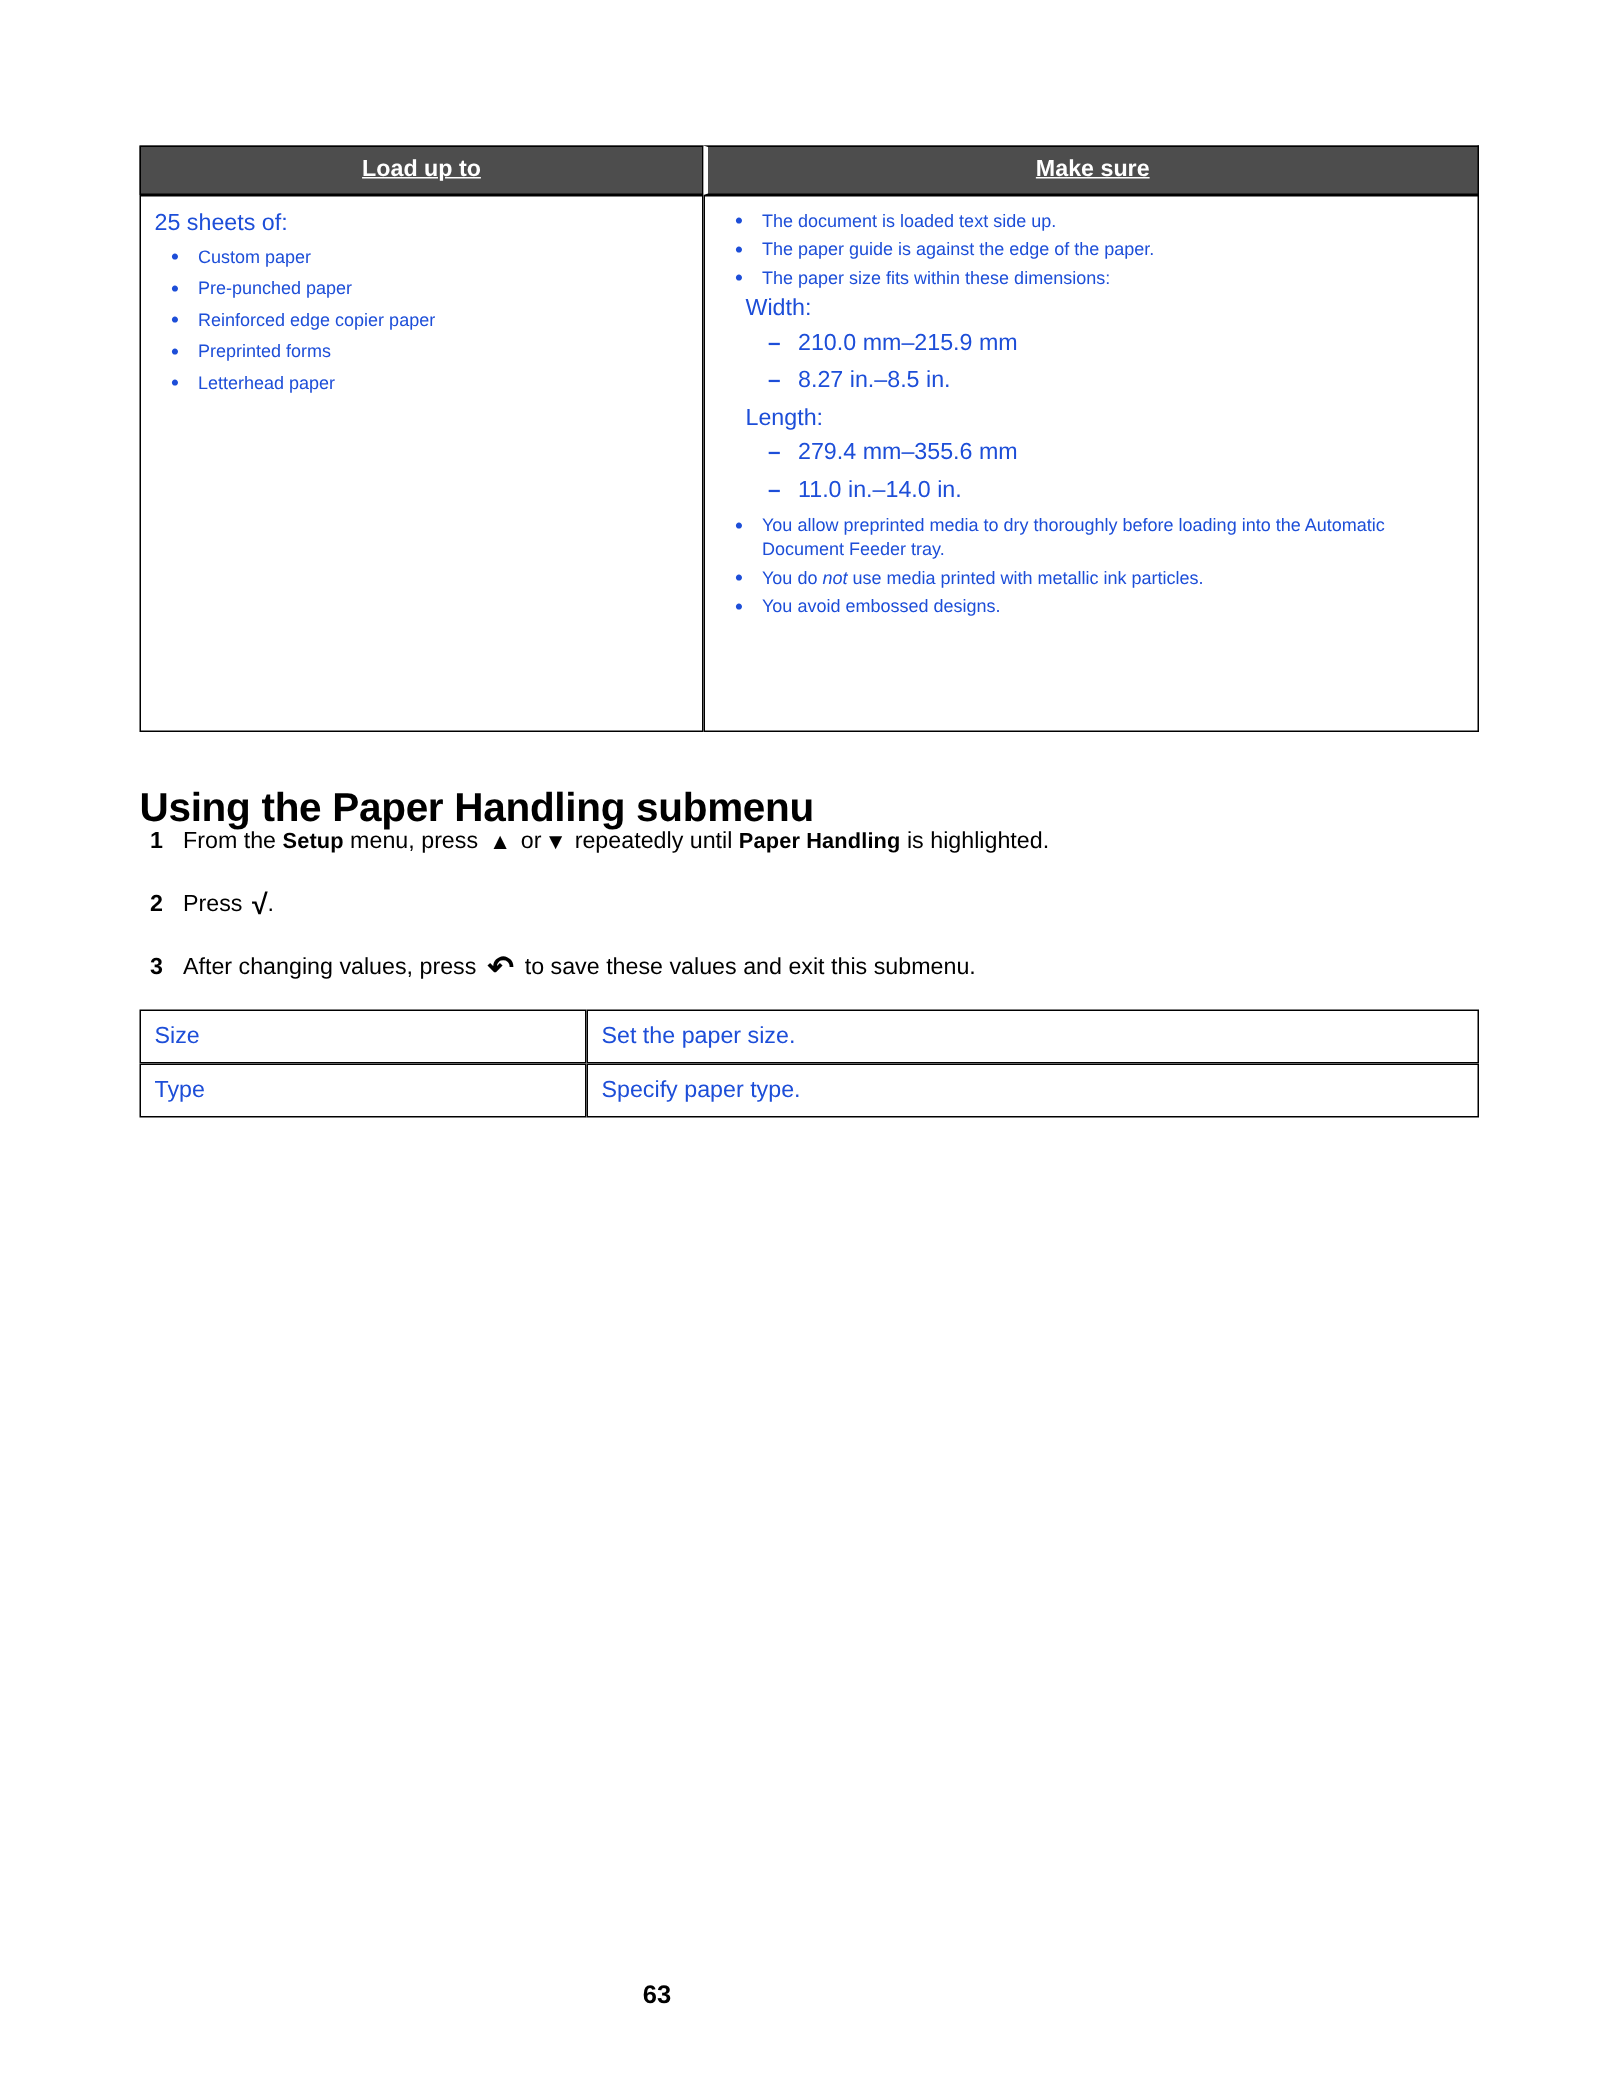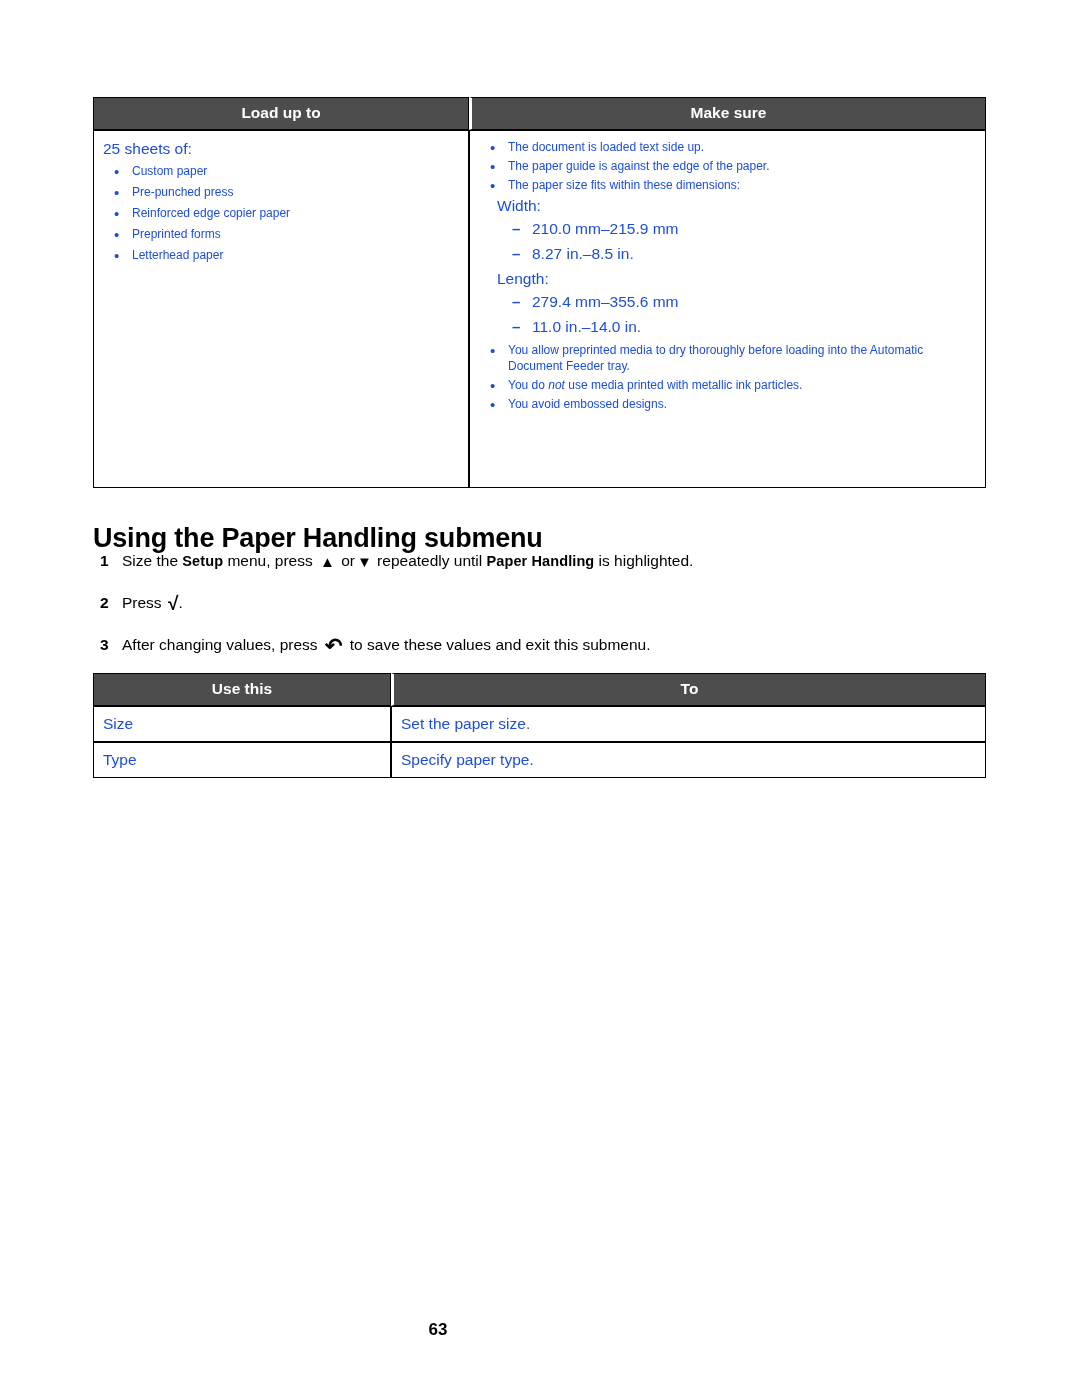--- a/index.html
+++ b/index.html
@@ -33,20 +33,21 @@
   }
   .doc-table .hdr-cell {
     background: #4d4d4d;
     color: #ffffff;
     font-weight: bold;
     font-size: 15.5px;
     padding: 6px 9px 7px 9px;
     vertical-align: middle;
     border: 1px solid #000000;
     line-height: 1.15;
+    text-decoration: underline;
   }
   .doc-table .hdr-cell.gapped {
     border-left: 3px solid #ffffff;
   }
   .doc-table .body-cell {
     background: #ffffff;
     color: #1d4ed8;
     font-size: 15.5px;
     padding: 8px 10px 10px 9px;
     vertical-align: top;
@@ -224,21 +225,21 @@
       <tr>
         <th class="hdr-cell">Load up to</th>
         <th class="hdr-cell gapped">Make sure</th>
       </tr>
       <tr>
 
         <td class="body-cell">
           <p class="intro-line">25 sheets of:</p>
           <ul class="bullets">
             <li>Custom paper</li>
-            <li>Pre-punched press</li>
+            <li>Pre-punched paper</li>
             <li>Reinforced edge copier paper</li>
             <li>Preprinted forms</li>
             <li>Letterhead paper</li>
           </ul>
         </td>
 
         <td class="body-cell">
           <ul class="bullets tight">
             <li>The document is loaded text side up.</li>
             <li>The paper guide is against the edge of the paper.</li>
@@ -263,41 +264,37 @@
             <li>You avoid embossed designs.</li>
           </ul>
         </td>
       </tr>
     </tbody>
   </table>
 
   <h2 id="section-heading">Using the Paper Handling submenu</h2>
 
   <div class="step" id="step-1">
-    <span class="num">1</span><span>Size the </span><code class="mono">Setup</code><span> menu, press </span><span class="glyph-up">▲</span><span> or</span><span class="glyph-down">▼</span><span> repeatedly until </span><code class="mono">Paper Handling</code><span> is highlighted.</span>
+    <span class="num">1</span><span>From the </span><code class="mono">Setup</code><span> menu, press </span><span class="glyph-up">▲</span><span> or</span><span class="glyph-down">▼</span><span> repeatedly until </span><code class="mono">Paper Handling</code><span> is highlighted.</span>
   </div>
 
   <div class="step" id="step-2">
     <span class="num">2</span><span>Press </span><span class="glyph-check">√</span><span>.</span>
   </div>
 
   <div class="step" id="step-3">
     <span class="num">3</span><span>After changing values, press </span><span class="glyph-back">↷</span><span> to save these values and exit this submenu.</span>
   </div>
 
   <table class="doc-table" id="table-paper-handling">
     <colgroup>
         <col class="c1">
         <col class="c2">
       </colgroup>
     <tbody>
-      <tr>
-        <th class="hdr-cell">Use this</th>
-        <th class="hdr-cell gapped">To</th>
-      </tr>
       <tr>
         <td class="body-cell">Size</td>
         <td class="body-cell">Set the paper size.</td>
       </tr>
       <tr>
         <td class="body-cell">Type</td>
         <td class="body-cell">Specify paper type.</td>
       </tr>
     </tbody>
   </table>

